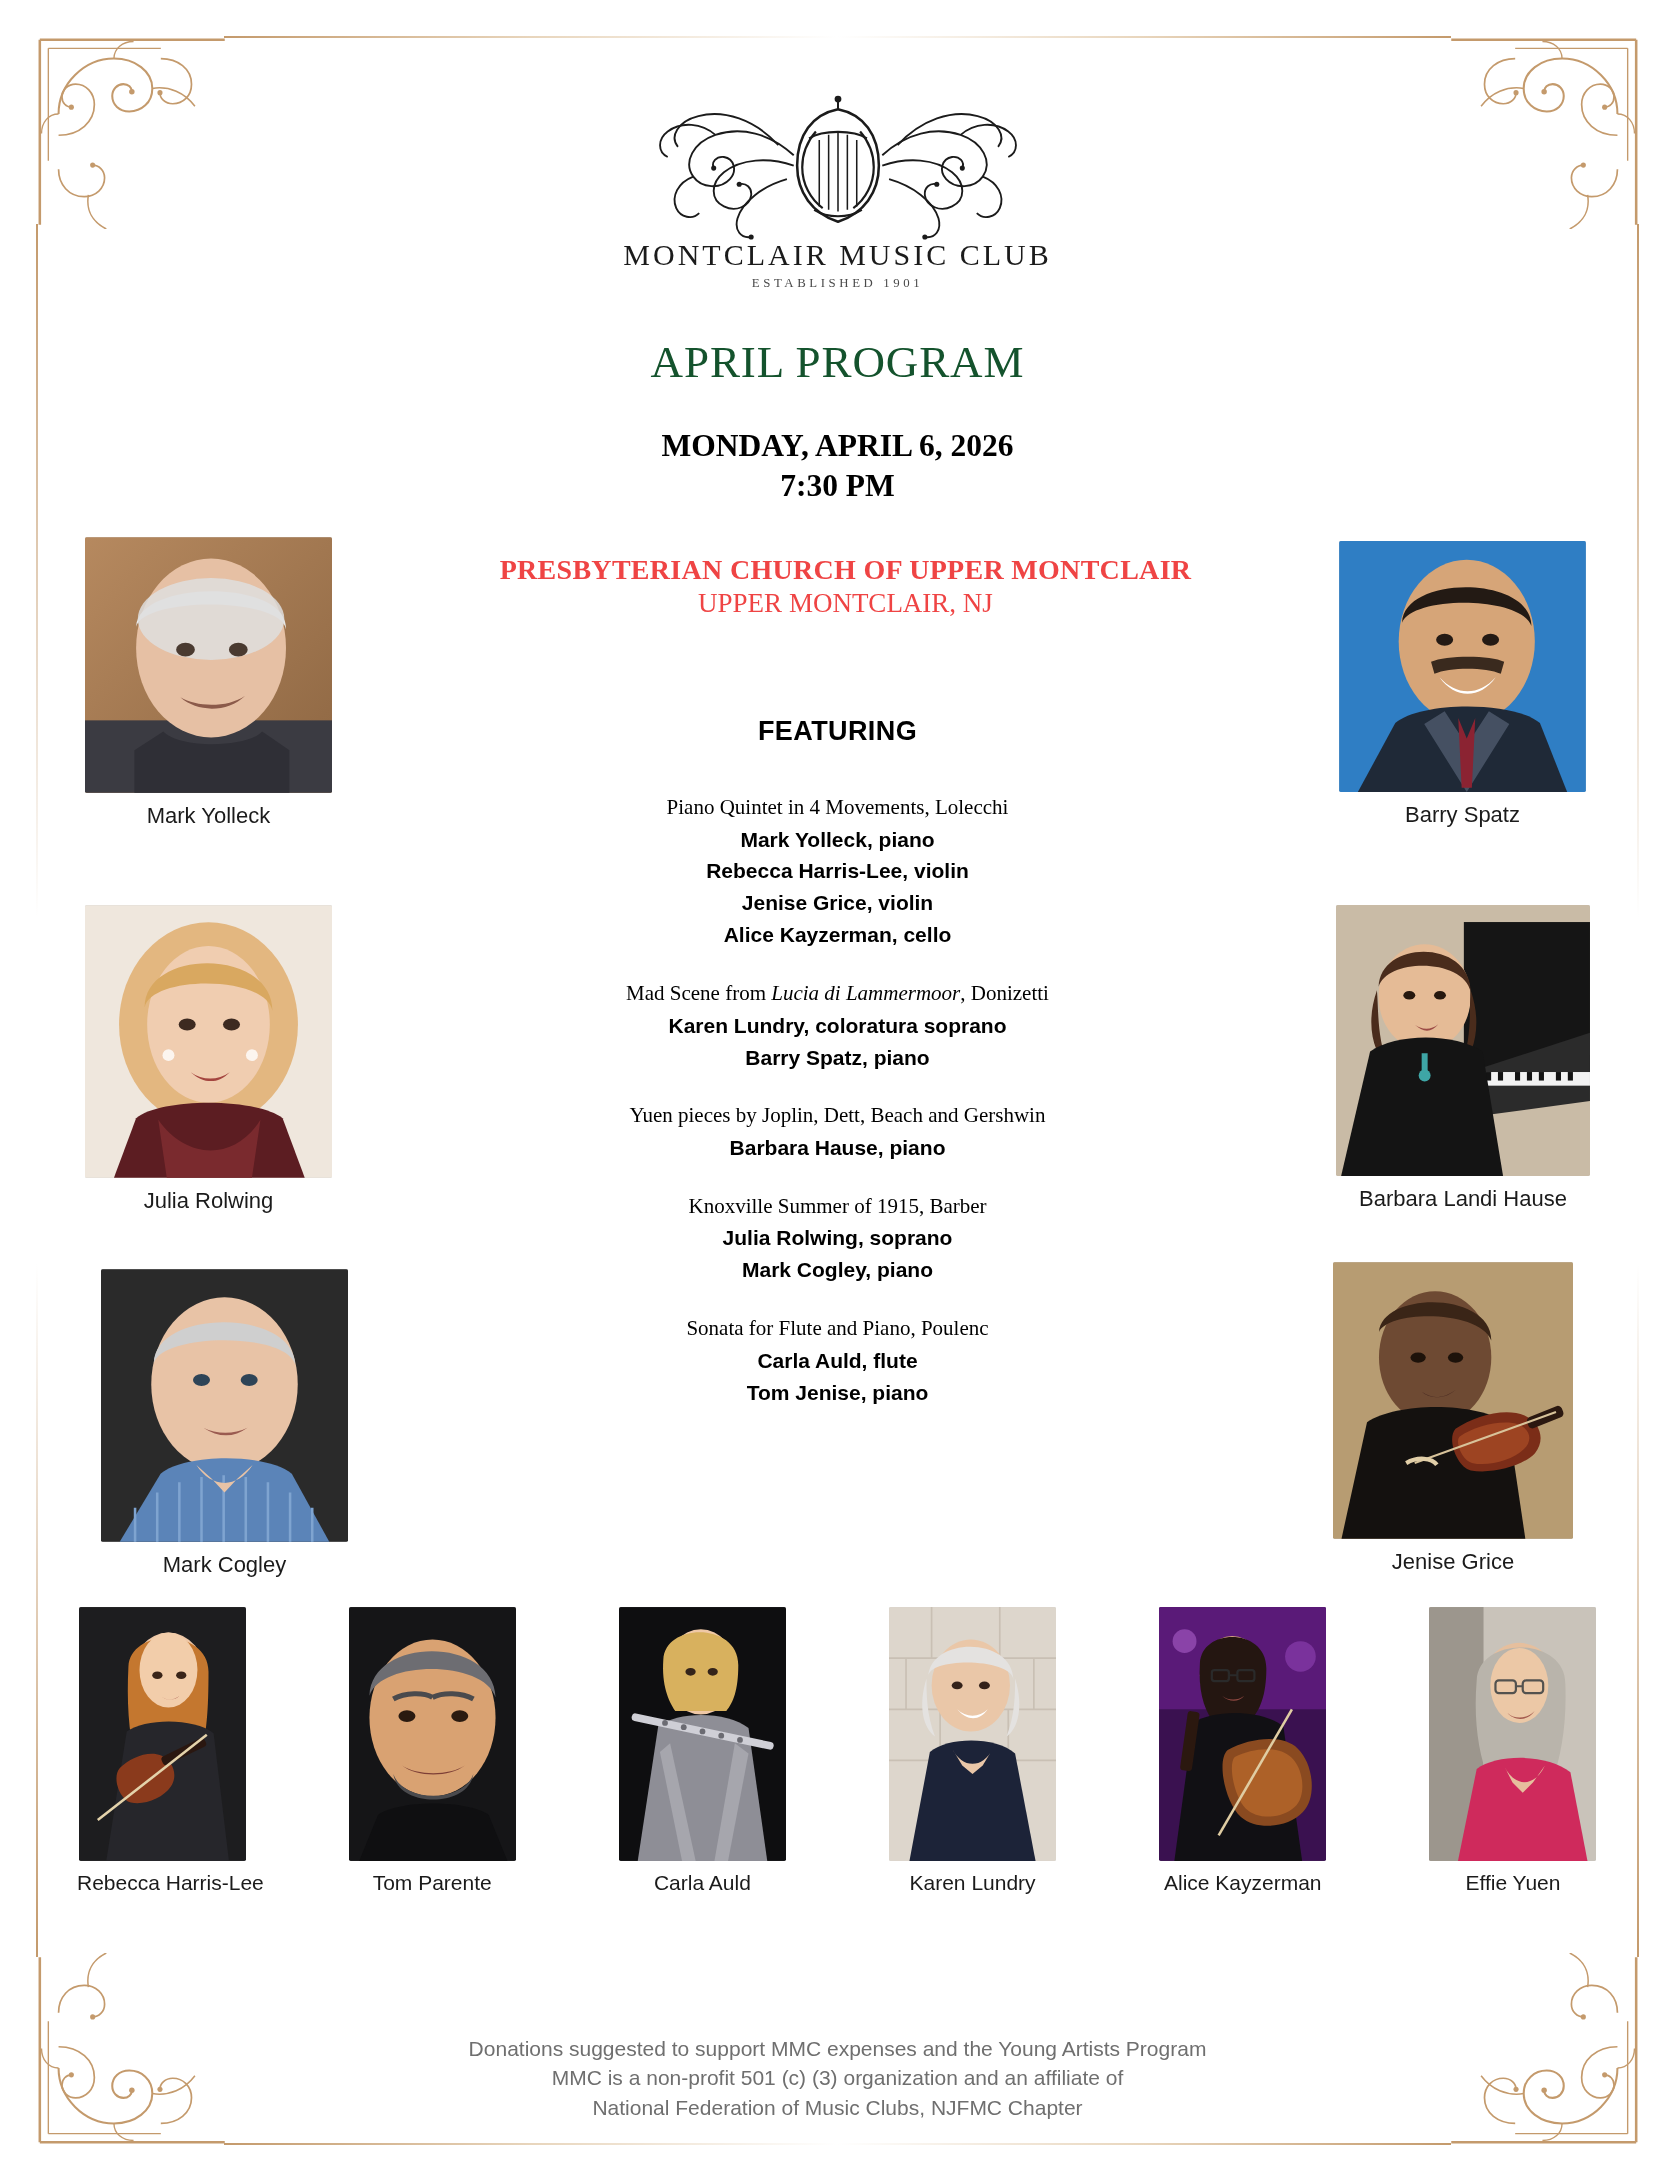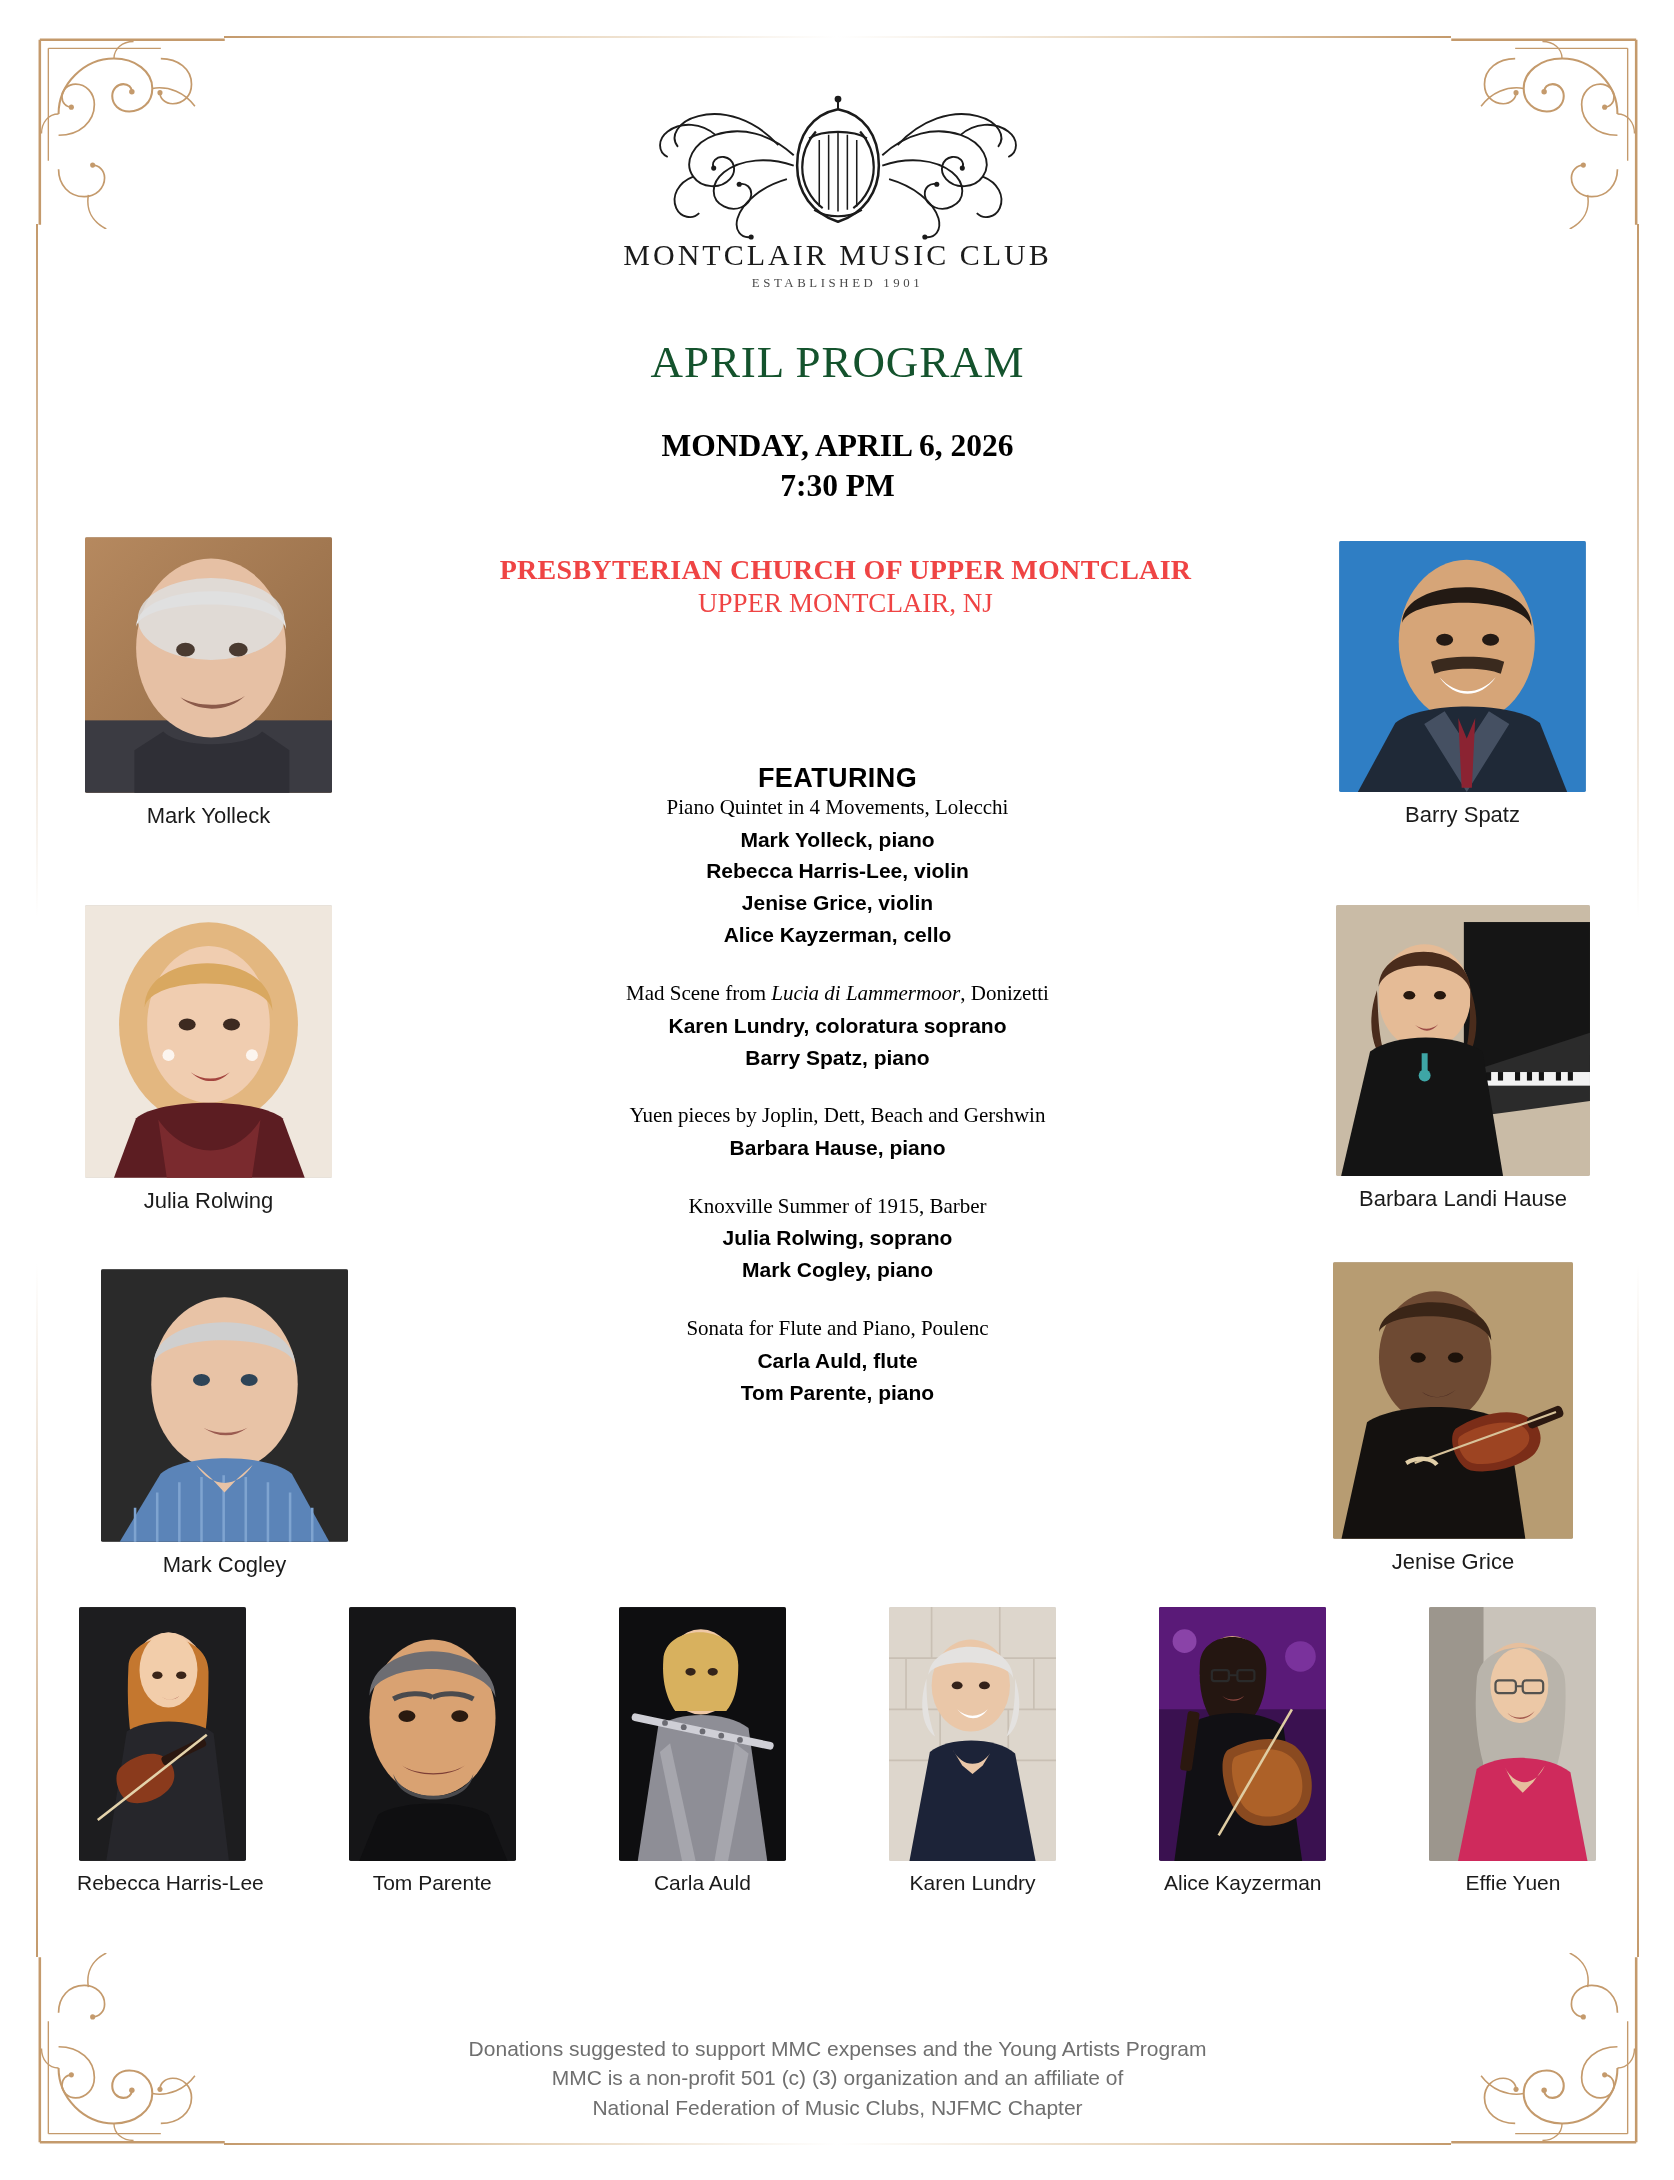--- a/index.html
+++ b/index.html
@@ -90,21 +90,20 @@
   .venue .v3 { font-size: 27px; margin-top: 1.7px; }
 
   .featuring {
     position: absolute; left: 0; right: 0; top: 716px;
     text-align: center;
     font-family: "Liberation Sans", sans-serif;
     font-weight: bold;
     font-size: 27px;
     letter-spacing: 0.4px;
     color: #000;
-    margin-top: 47px;
   }
 
   
   .program {
     position: absolute;
     left: 50%;
     transform: translateX(-50%);
     top: 792px;
     width: 664px;
     text-align: center;
@@ -355,21 +354,21 @@
     </div>
     <div class="performer">Julia Rolwing, soprano</div>
     <div class="performer">Mark Cogley, piano</div>
   </div>
 
   <div class="piece">
     <div class="piece-title">
       <span>Sonata for Flute and Piano, Poulenc</span>
     </div>
     <div class="performer">Carla Auld, flute</div>
-    <div class="performer">Tom Parente, piano</div>
+    <div class="performer">Tom Jenise, piano</div>
   </div>
 
 </div>
 
 <div class="photo-card lc1">
   <div class="photo" style="width:247px;height:256px;">
     <svg viewBox="0 0 290 300" xmlns="http://www.w3.org/2000/svg">
       <defs>
           <linearGradient id="bgA" x1="0" y1="0" x2="1" y2="1">
         <stop offset="0%" stop-color="#b6895f"></stop>

